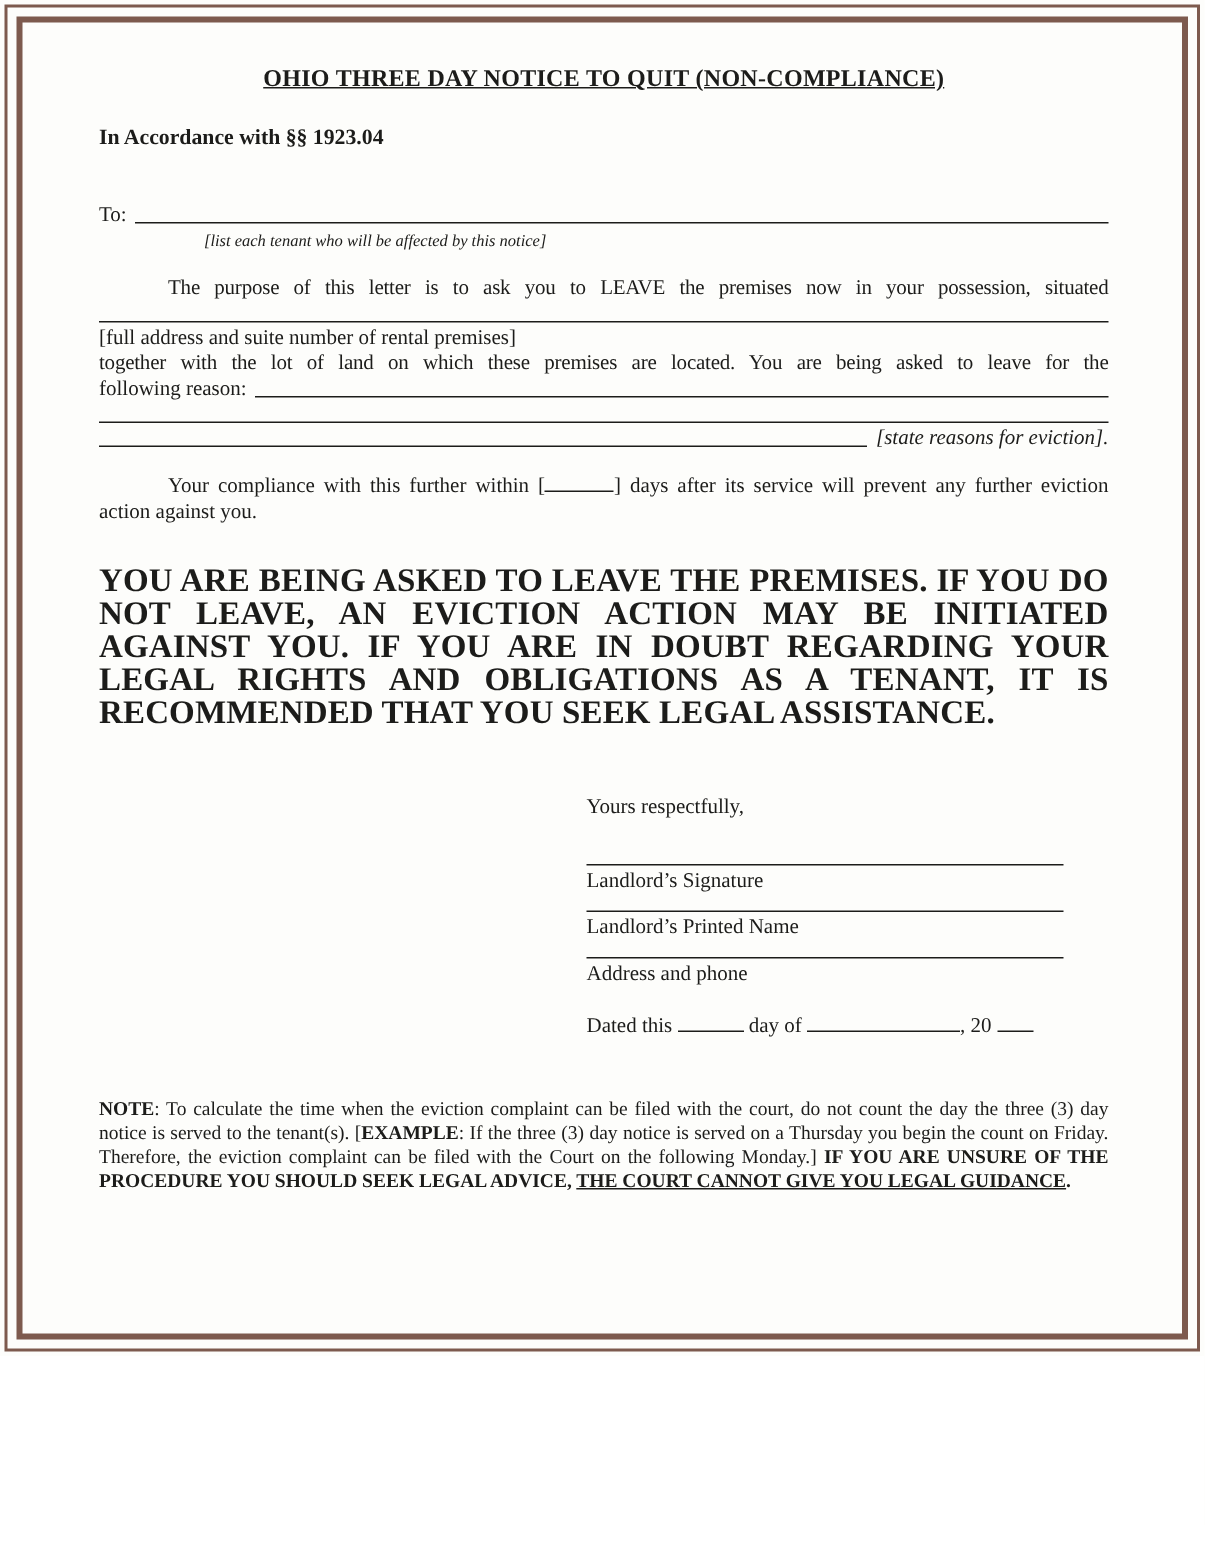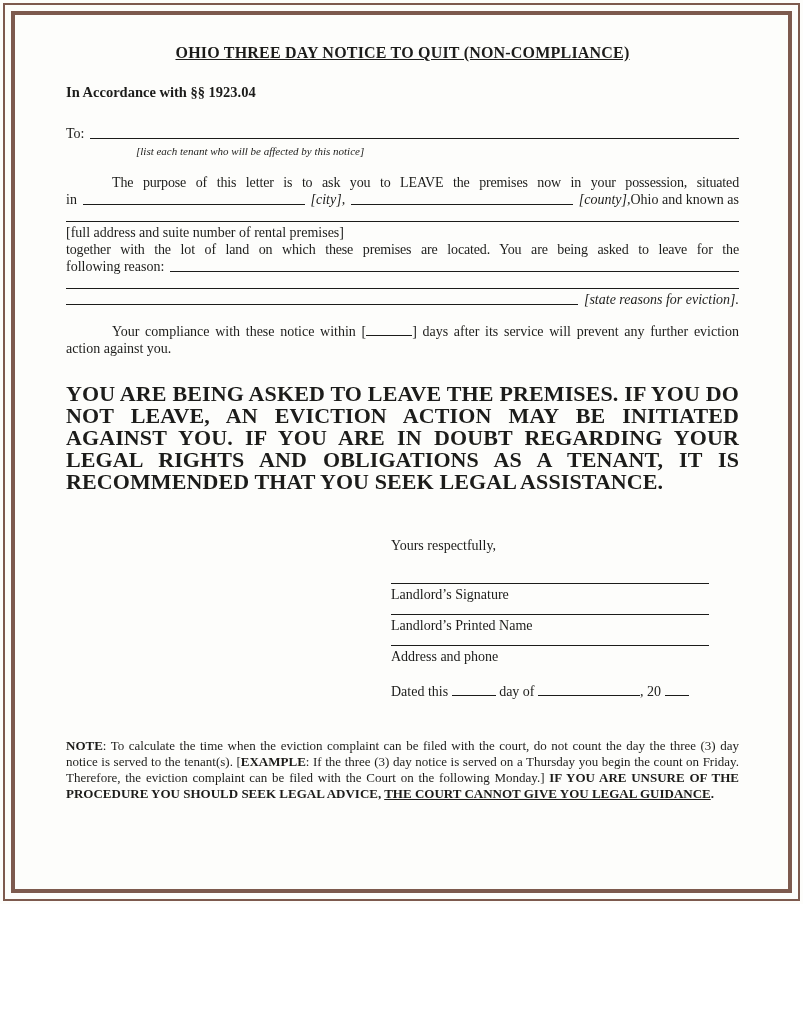--- a/index.html
+++ b/index.html
@@ -57,21 +57,21 @@
   
   .fill-row { display: flex; align-items: flex-end; }
   .fill {
     flex: 1;
     height: 0;
     border-bottom: 1px solid var(--ink);
     margin: 0 6px 3px 6px;
   }
   .fill.first { margin-left: 0; }
   .fill.last { margin-right: 0; }
-  .to-row { margin-top: 24px; }
+  .to-row { margin-top: 34px; }
   .hint { font-style: italic; }
   .hint-line {
     margin: 1px 0 0 70px;
     font-style: italic;
     font-size: 11px;
     line-height: 16px;
   }
   .para { margin-top: 15px; }
   .jline {
     text-align: justify;
@@ -140,43 +140,35 @@
     <h2 class="subtitle">In Accordance with §§ 1923.04</h2>
 
     <div class="fill-row to-row">
       <span>To:</span>
       <span class="fill last"></span>
     </div>
     <div class="hint-line">[list each tenant who will be affected by this notice]</div>
 
     <div class="para">
       <div class="jline indent">The purpose of this letter is to ask you to LEAVE the premises now in your possession, situated</div>
-      <div class="fill-row">
-        <span>in</span>
-        <span class="fill"></span>
-        <span class="hint">[city],</span>
-        <span class="fill"></span>
-        <span class="hint">[county],</span>
-        <span>Ohio and known as</span>
-      </div>
       <div class="rule"></div>
       <div>[full address and suite number of rental premises]</div>
       <div class="jline">together with the lot of land on which these premises are located.  You are being asked to leave for the</div>
       <div class="fill-row">
         <span>following reason:</span>
         <span class="fill last"></span>
       </div>
       <div class="rule"></div>
       <div class="fill-row">
         <span class="fill first"></span>
         <span class="hint">[state reasons for eviction].</span>
       </div>
     </div>
 
-    <p class="compliance just"><span>Your compliance with these notice within [</span><span class="blank days"></span><span>] days after its service will prevent any further eviction action against you.</span></p>
+    <p class="compliance just"><span>Your compliance with this further within [</span><span class="blank days"></span><span>] days after its service will prevent any further eviction action against you.</span></p>
 
     <p class="warning">YOU ARE BEING ASKED TO LEAVE THE PREMISES.  IF YOU DO NOT LEAVE, AN EVICTION ACTION MAY BE INITIATED AGAINST YOU.  IF YOU ARE IN DOUBT REGARDING YOUR LEGAL RIGHTS AND OBLIGATIONS AS A TENANT, IT IS RECOMMENDED THAT YOU SEEK LEGAL ASSISTANCE.</p>
 
     <div class="sig-block">
       <div>Yours respectfully,</div>
       <div class="sig-rule tall"></div>
       <div class="sig-label">Landlord’s Signature</div>
       <div class="sig-rule"></div>
       <div class="sig-label">Landlord’s Printed Name</div>
       <div class="sig-rule"></div>

